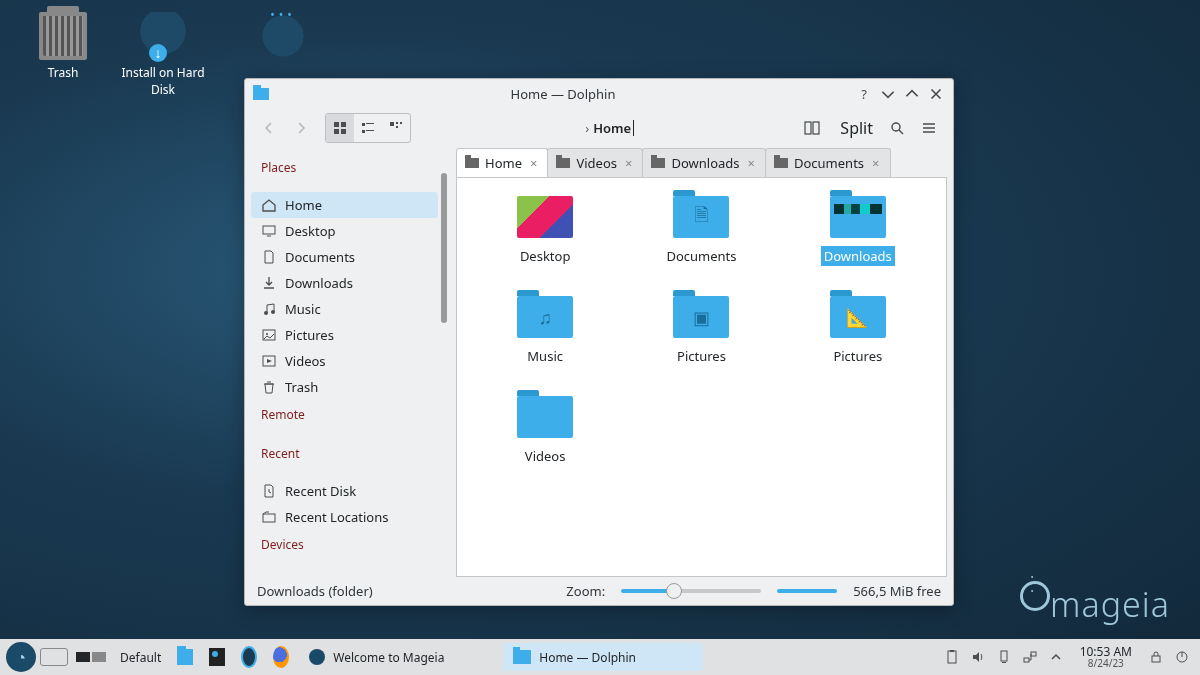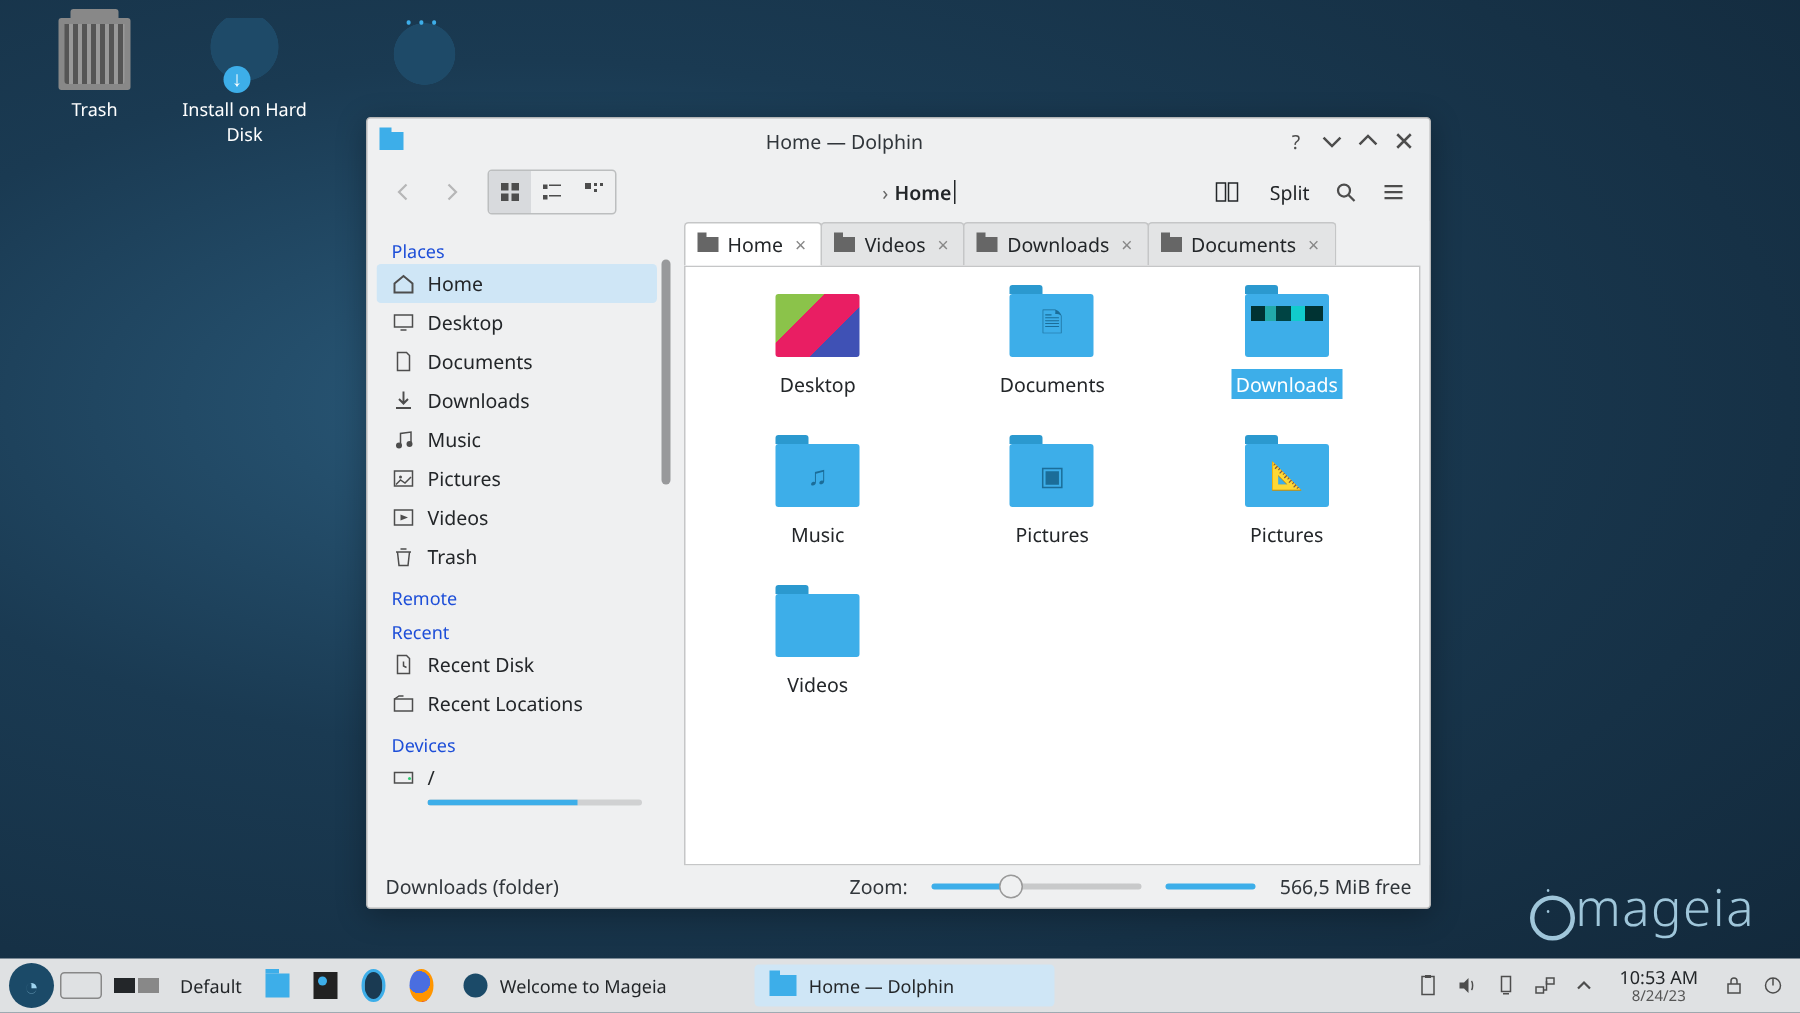--- a/index.html
+++ b/index.html
@@ -35,28 +35,28 @@
 .tbtn { width:28px; height:28px; display:flex; align-items:center; justify-content:center; color:#4d4d4d; cursor:pointer; border-radius:3px; }
 .tbtn svg { width:16px; height:16px; }
 .disabled { opacity:.35; cursor:default; }
 .view-group { display:flex; border:1px solid #bcbebf; border-radius:3px; overflow:hidden; margin:0 6px; }
 .view-group .tbtn { border-radius:0; }
 .view-group .tbtn.active { background:#d8dadd; }
 .breadcrumb { flex:1; display:flex; align-items:center; justify-content:center; font-size:13px; }
 .breadcrumb .sep { margin:0 4px; color:#666; }
 .breadcrumb .crumb { font-weight:600; }
 .breadcrumb .cursor { width:1px; height:16px; background:#232629; margin-left:2px; }
-.split-btn { display:flex; align-items:center; gap:20px; font-size:13px; padding:0 6px; cursor:pointer; }
+.split-btn { display:flex; align-items:center; gap:20px; font-size:16px; padding:0 6px; cursor:pointer; }
 
 .body { flex:1; display:flex; overflow:hidden; }
 .sidebar { width:205px; padding:6px 0 6px 6px; overflow:hidden; display:flex; }
 .sidebar-scroll { flex:1; overflow-y:auto; }
 .scrollbar { width:12px; display:flex; justify-content:center; align-items:flex-start; padding-top:20px; }
 .scrollbar .thumb { width:6px; height:150px; background:#98999b; border-radius:3px; cursor:pointer; }
-.section-hdr { font-size:12px; color:#1d4ed8; padding:6px 10px 0; }
+.section-hdr { font-size:12px; color:#7f1d1d; padding:6px 10px 16px; }
 .place { display:flex; align-items:center; gap:8px; padding:4px 10px; font-size:13px; border-radius:3px; cursor:pointer; }
 .place.selected { background:#cfe6f6; }
 .place .pi { width:16px; height:16px; display:flex; align-items:center; justify-content:center; color:#4d4d4d; }
 .place .pi svg { width:16px; height:16px; }
 .disk-bar { height:4px; background:#d0d1d2; margin:2px 10px 4px 34px; border-radius:2px; overflow:hidden; }
 .disk-bar .fill { height:100%; background:#3daee9; width:70%; }
 
 .main { flex:1; display:flex; flex-direction:column; background:#eff0f1; }
 .tabs { height:30px; display:flex; align-items:flex-end; padding-left:6px; gap:0; }
 .tab { display:flex; align-items:center; gap:6px; padding:5px 8px; font-size:13px; background:#e3e4e5; border:1px solid #c5c6c7; border-bottom:none; border-radius:3px 3px 0 0; margin-right:-1px; cursor:pointer; }
@@ -74,21 +74,21 @@
 .folder .thumb.downloads .strip{position:absolute;top:8px;left:4px;right:4px;height:10px;background:linear-gradient(90deg,#033 0 20%,#2aa 20% 35%,#044 35% 55%,#1cc 55% 75%,#033 75%);}
 .folder .lbl { font-size:13px; display:inline-block; padding:1px 3px; }
 .folder.selected .lbl { background:#3daee9; color:#fff; }
 
 .statusbar { height:28px; display:flex; align-items:center; padding:0 12px; font-size:13px; color:#31363b; gap:16px; }
 .statusbar .spacer { flex:1; }
 .zoom-track { width:140px; height:4px; background:linear-gradient(90deg,#3daee9 0 35%,#c8c9ca 35%); border-radius:2px; position:relative; }
 .zoom-track .handle{position:absolute;left:32%;top:-6px;width:16px;height:16px;background:#eff0f1;border:1px solid #999;border-radius:50%;cursor:pointer;}
 .free-bar { width:60px; height:4px; background:#3daee9; border-radius:2px; }
 
-.brand { position:absolute; right:30px; bottom:48px; display:flex; align-items:flex-end; color:#9fc6da; font-size:34px; letter-spacing:1px; font-weight:300; }
+.brand { position:absolute; right:30px; bottom:48px; display:flex; align-items:flex-start; color:#9fc6da; font-size:34px; letter-spacing:1px; font-weight:300; }
 .brand .logo { width:30px; height:30px; border:3px solid #9fc6da; border-radius:50%; position:relative; }
 .brand .logo::before{content:"• •";position:absolute;top:-14px;left:0;right:0;text-align:center;color:#9fc6da;font-size:10px;letter-spacing:6px;}
 
 .panel { position:absolute; left:0; right:0; bottom:0; height:36px; background:#dfe1e3; display:flex; align-items:center; padding:0 6px; gap:4px; font-size:12px; color:#232629; }
 .pbtn { height:28px; min-width:28px; padding:0 6px; display:flex; align-items:center; justify-content:center; gap:6px; border-radius:3px; cursor:pointer; }
 .pbtn.launch { width:30px; height:30px; border-radius:50%; background:#1b4a68; color:#9fd4ef; font-size:16px; }
 .pbtn.square { border:1px solid #888; width:22px; height:18px; padding:0; }
 .pager { display:flex; gap:2px; padding:0 4px; }
 .pager .pg { width:14px; height:10px; background:#888; }
 .pager .pg.active { background:#232629; }

